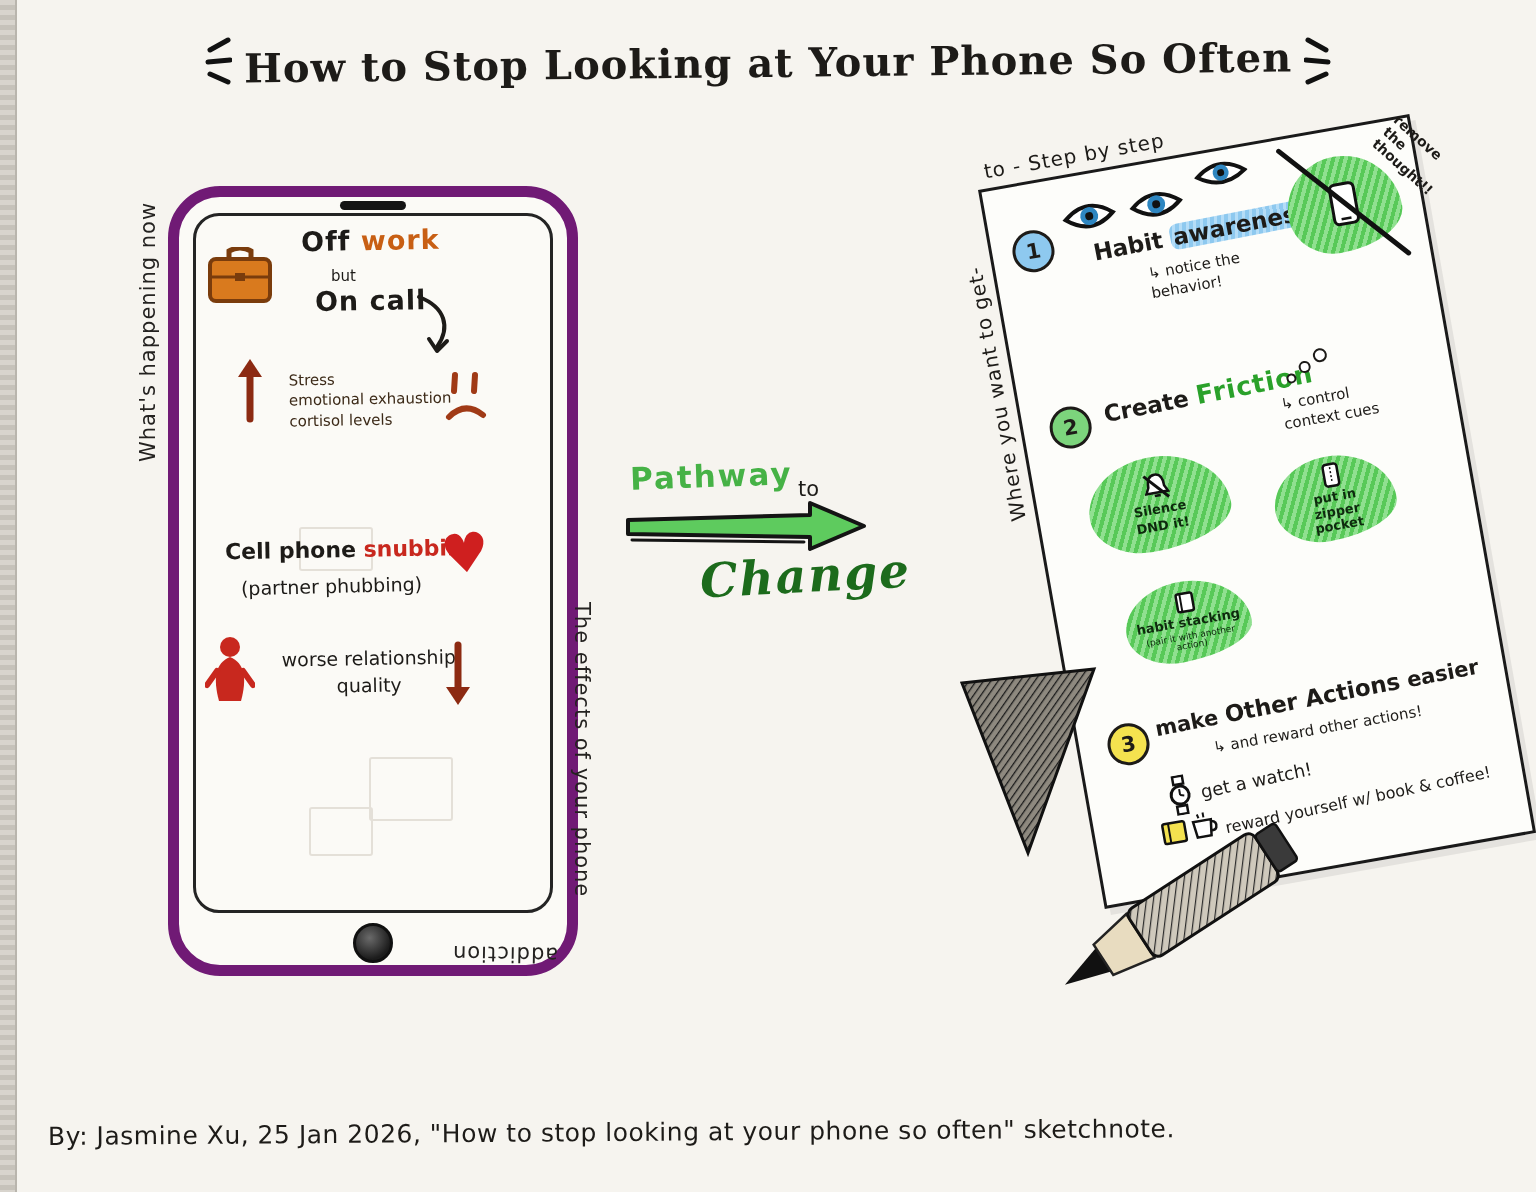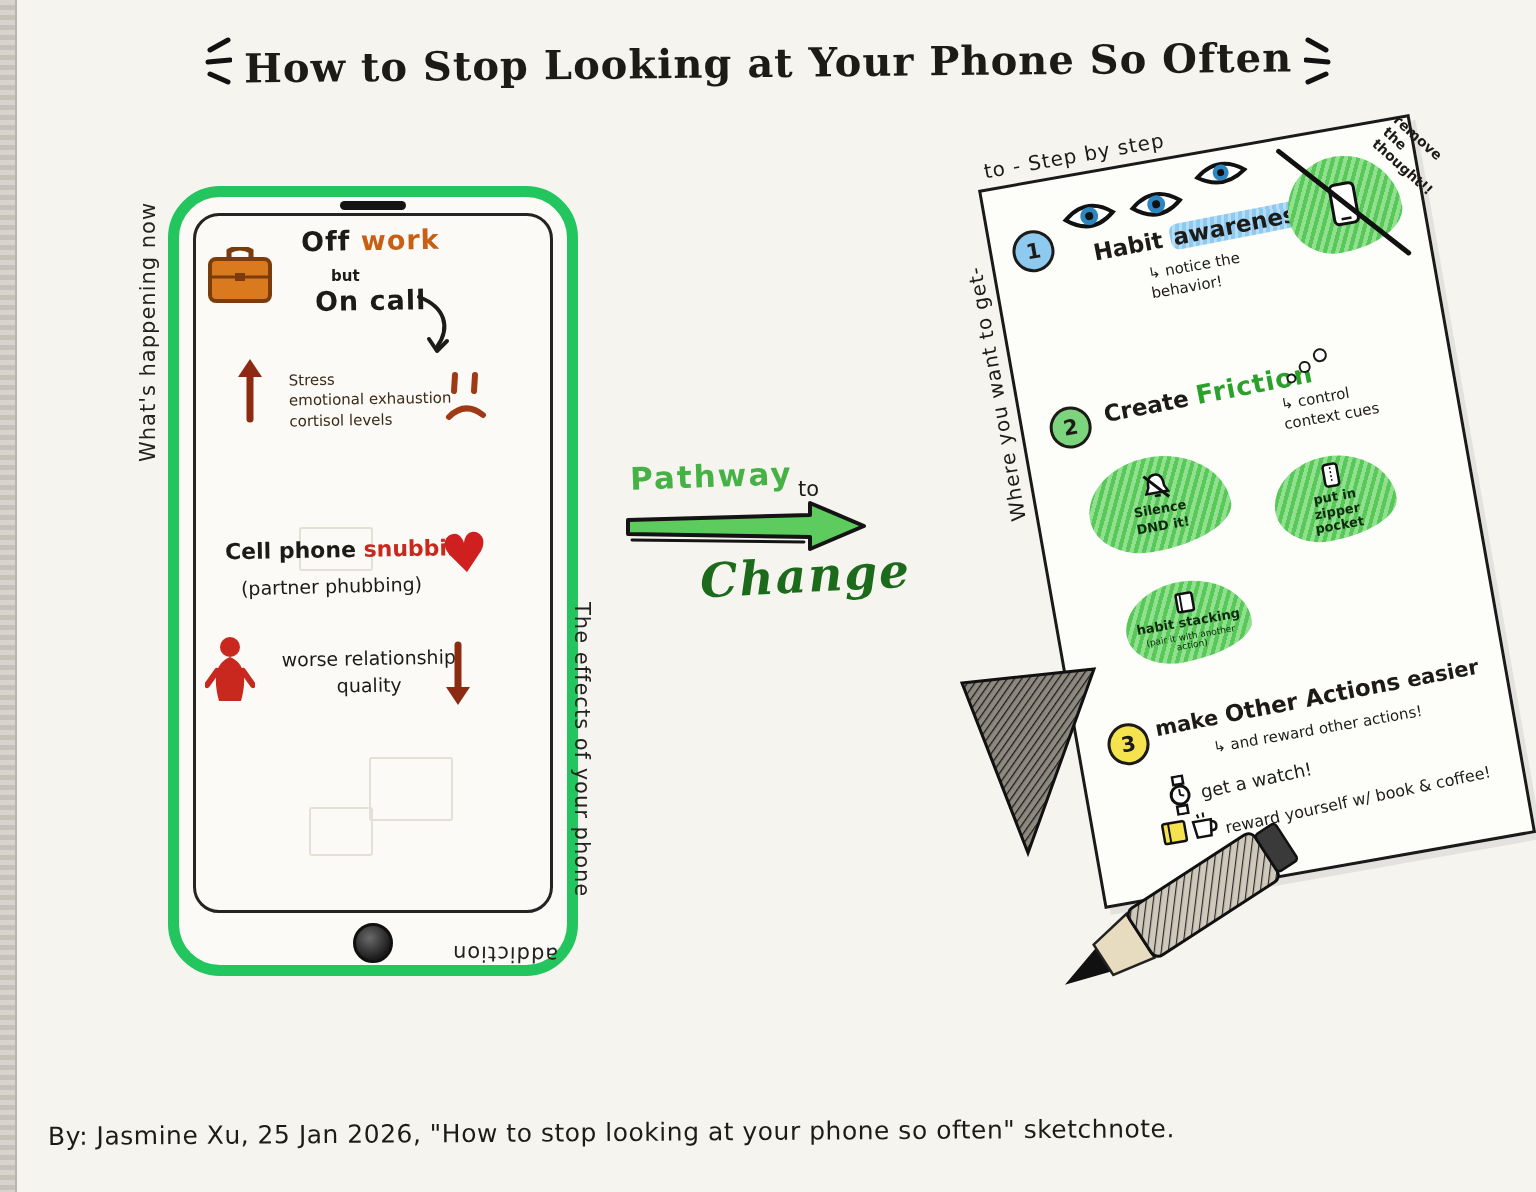--- a/index.html
+++ b/index.html
@@ -17,30 +17,30 @@
   }
   
   .title-row{top:34px;left:0;width:100%;display:flex;justify-content:center;align-items:center;gap:12px;}
   .title-text{
     font-size:40px;font-weight:bold;letter-spacing:1px;transform:rotate(-0.6deg);
     font-family:"DejaVu Serif", serif;
   }
   
   .phone-outer{
     left:168px;top:186px;width:388px;height:768px;
-    border:11px solid #22c55e;border-radius:52px;background:#fbfaf6;
+    border:11px solid #701a75;border-radius:52px;background:#fbfaf6;
   }
   .phone-screen{position:absolute;left:14px;top:16px;right:14px;bottom:52px;border:3px solid #242424;border-radius:26px;}
   .speaker{position:absolute;left:50%;top:4px;transform:translateX(-50%);width:66px;height:9px;background:#141414;border-radius:5px;}
   .home-btn{position:absolute;left:50%;bottom:2px;transform:translateX(-50%);width:34px;height:34px;border-radius:50%;
     background:radial-gradient(circle at 40% 35%,#6a6a6a,#1c1c1c 70%);border:3px solid #101010;}
   .sketch-mark{border:2px solid #e4e0d8;border-radius:3px;}
   .offwork{font-size:27px;font-weight:bold;letter-spacing:1px;transform:rotate(-1deg);}
   .orange{color:#c85f14;}
-  .small-hand{font-size:15px;font-weight:bold;}
+  .small-hand{font-size:15px;}
   .stress-text{font-size:15px;line-height:1.35;color:#3c2a18;transform:rotate(-1deg);}
   .snub{font-size:22px;font-weight:bold;transform:rotate(-1deg);}
   .red{color:#c8281e;}
   .sub-hand{font-size:19px;transform:rotate(-1.5deg);}
   .rel-text{font-size:19px;line-height:1.4;text-align:center;transform:rotate(-1deg);}
   .heart{font-size:54px;color:#cf1f1f;transform:rotate(-6deg);line-height:1;}
   
   .vlabel{font-size:21px;letter-spacing:1px;white-space:nowrap;color:#242220;}
   
   .pathway-word{font-size:31px;font-weight:bold;color:#46b246;letter-spacing:2px;transform:rotate(-2deg);}

